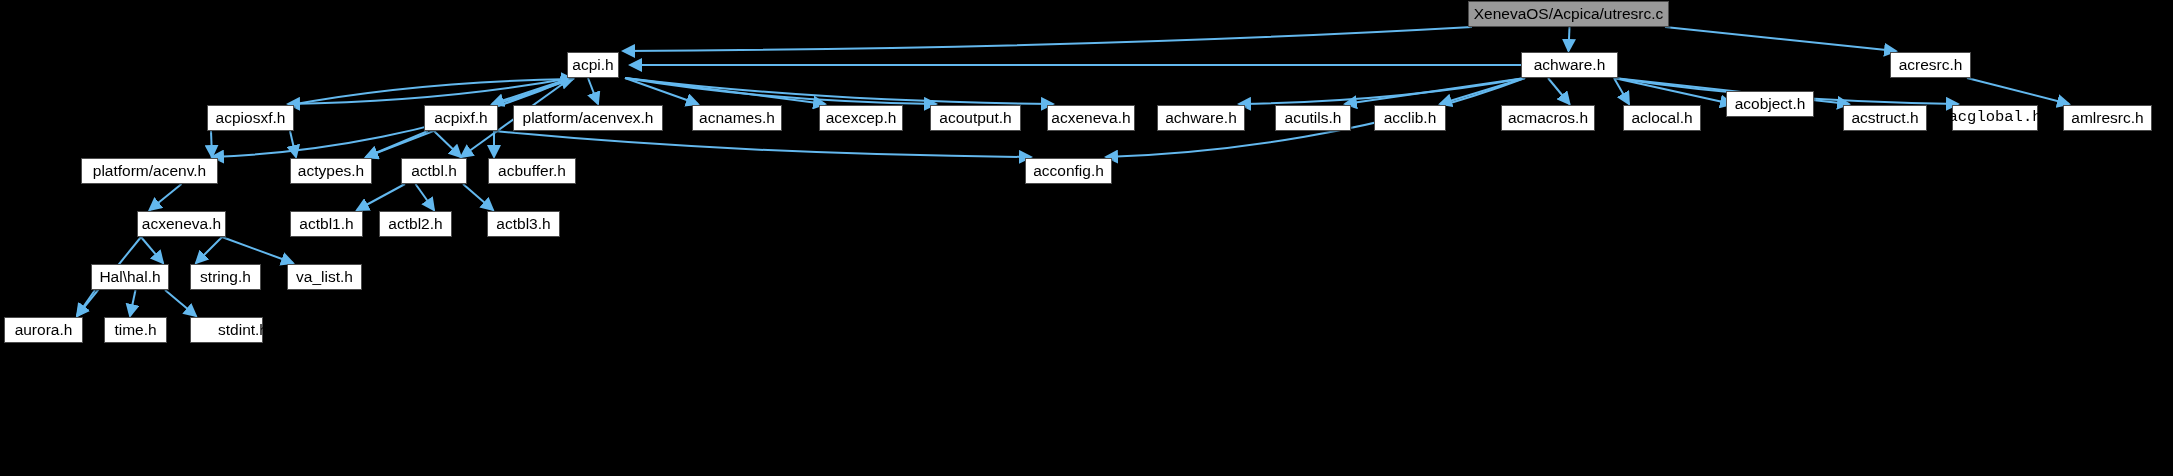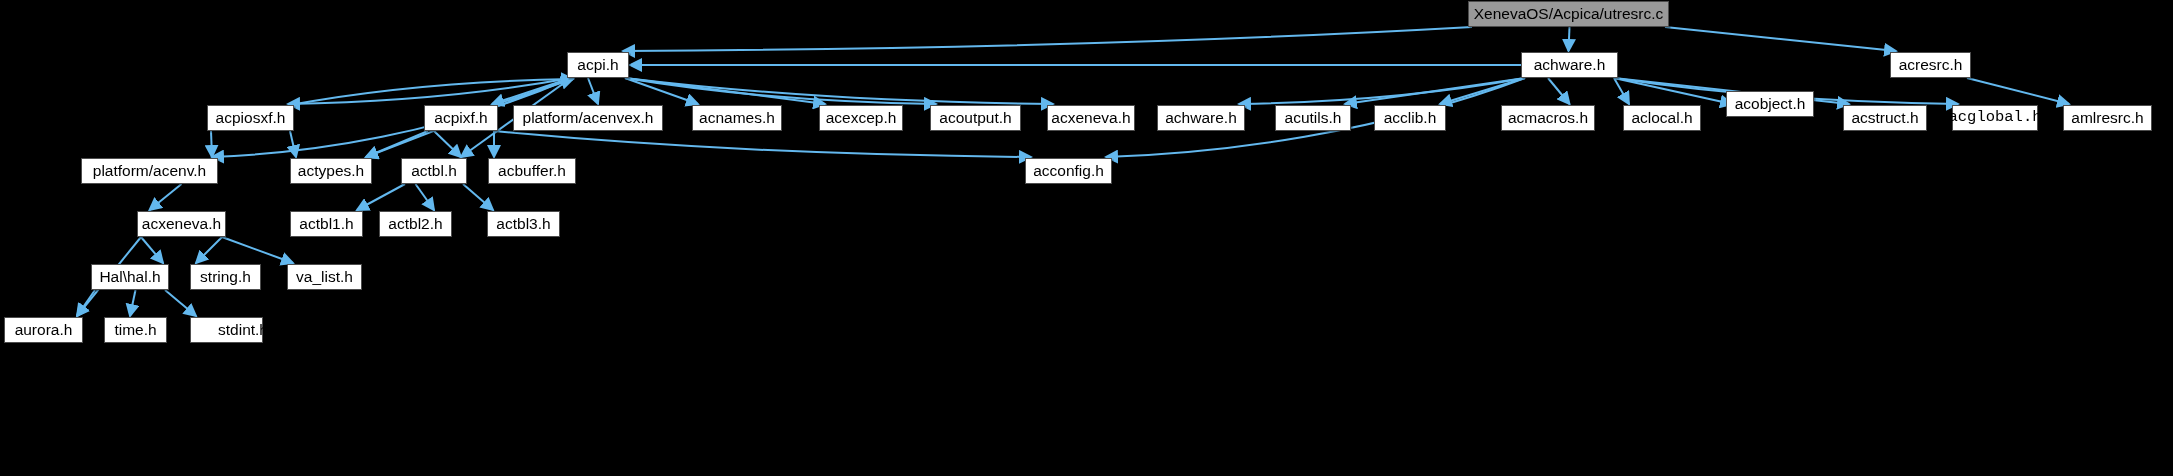--- a/index.html
+++ b/index.html
@@ -63,21 +63,21 @@
       <path d="M1614,78 L1732,104" fill="none" stroke="#63b8ee" stroke-width="2" marker-end="url(#ah)"></path>
       <path d="M1614,78 L1849,104" fill="none" stroke="#63b8ee" stroke-width="2" marker-end="url(#ah)"></path>
       <path d="M1614,78 C1734.4,96.2 1861.68,102.7 1958,104" fill="none" stroke="#63b8ee" stroke-width="2" marker-end="url(#ah)"></path>
       <path d="M1525,78 C1378.35,133.3 1223.32,153.05 1106,157" fill="none" stroke="#63b8ee" stroke-width="2" marker-end="url(#ah)"></path>
       <path d="M1521,65 C1209.15,65 879.48,65 630,65" fill="none" stroke="#63b8ee" stroke-width="2" marker-end="url(#ah)"></path>
       <path d="M1967,78 L2069,104" fill="none" stroke="#63b8ee" stroke-width="2" marker-end="url(#ah)"></path>
     </svg>
 <div class="node root" style="left: 1468px; top: 1px; width: 201px; height: 26px;">
       <span class="lbl">XenevaOS/Acpica/utresrc.c</span>
     </div>
-    <div class="node" style="left: 567px; top: 52px; width: 62px; height: 26px;">
+    <div class="node" style="left: 567px; top: 52px; width: 52px; height: 26px;">
       <span class="lbl">acpi.h</span>
     </div>
     <div class="node" style="left: 1521px; top: 52px; width: 97px; height: 26px;">
       <span class="lbl">achware.h</span>
     </div>
     <div class="node" style="left: 1890px; top: 52px; width: 81px; height: 26px;">
       <span class="lbl">acresrc.h</span>
     </div>
     <div class="node" style="left: 207px; top: 105px; width: 87px; height: 26px;">
       <span class="lbl">acpiosxf.h</span>

